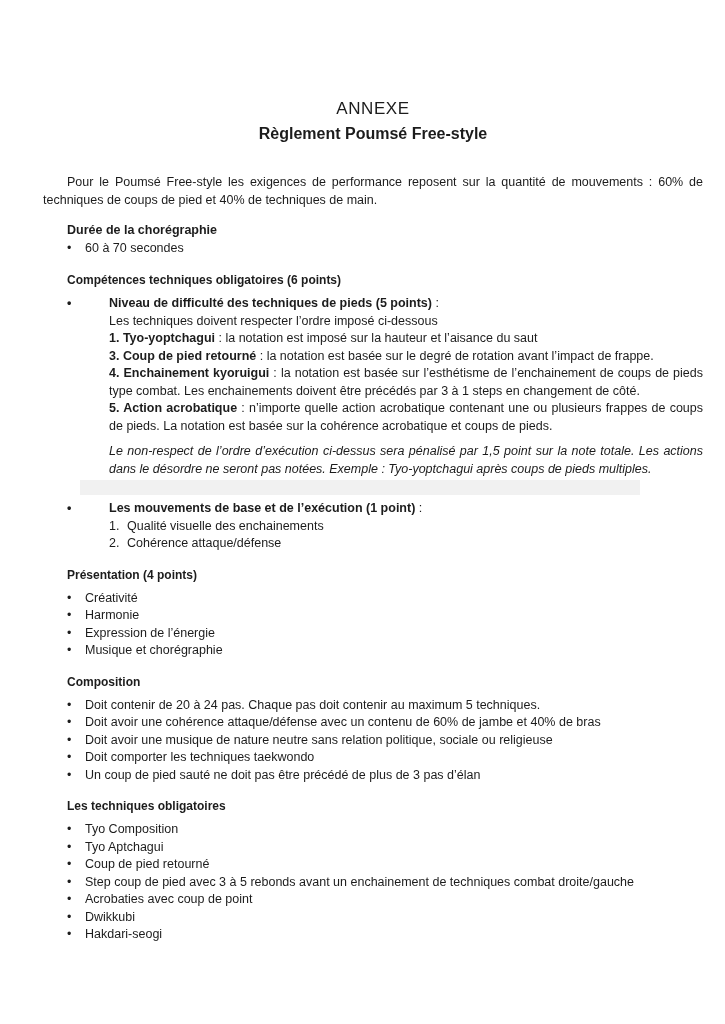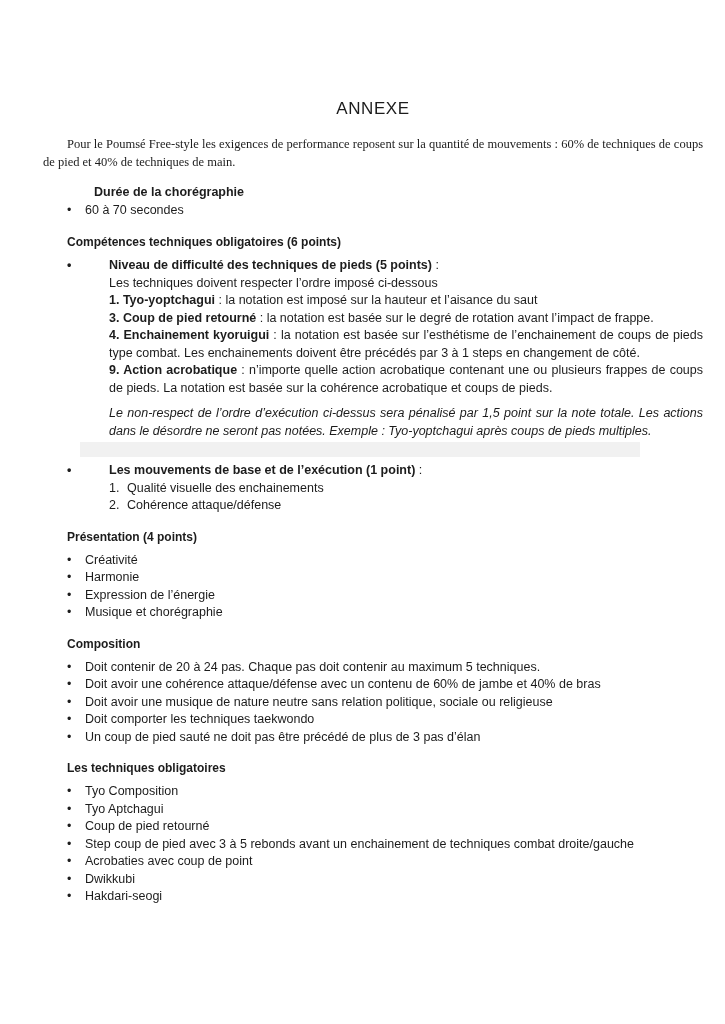--- a/index.html
+++ b/index.html
@@ -26,28 +26,27 @@
     letter-spacing: 0.6px;
   }
   .subtitle {
     text-align: center;
     font-size: 16px;
     line-height: 20px;
     font-weight: 700;
     margin-top: 5px;
   }
   .intro {
-    margin-top: 17px;
+    margin-top: 30px;
     text-align: justify;
     text-indent: 24px;
-    font-family: Liberation Serif, serif;
   }
   .indent { margin-left: 24px; }
 
-  .sub-heading { font-weight: 700; margin-top: 13px; margin-left: 27px; }
+  .sub-heading { font-weight: 700; margin-top: 13px; }
 
   h2 {
     font-size: 12px;
     line-height: 21px;
     font-weight: 700;
     margin: 12px 0 4px 0;
   }
   h2.first { margin-top: 13px; }
 
   .bullet-row { display: flex; align-items: flex-start; }
@@ -72,20 +71,21 @@
   .num-row { display: flex; }
   .num { flex: 0 0 18px; }
 </style>
 </head>
 <body>
 
 <div class="page" style="color: rgb(28, 28, 28); background: rgb(255, 255, 255);">
   <div class="content">
 
     <div class="title">ANNEXE</div>
+    <div class="subtitle">Règlement Poumsé Free-style</div>
 
     <p class="intro">Pour le Poumsé Free-style les exigences de performance reposent sur la quantité de mouvements : 60% de techniques de coups de pied et 40% de techniques de  main.</p>
 
     <div class="indent">
 
       <div class="sub-heading">Durée de la chorégraphie</div>
       <div class="bullet-row">
         <span class="marker">•</span>
         <span class="btext">60 à 70 secondes</span>
       </div>
@@ -93,21 +93,21 @@
       <h2 class="first">Compétences techniques obligatoires (6 points)</h2>
 
       <div class="bullet-row">
         <span class="marker bold">•</span>
         <div class="bullet-body">
           <div><span class="b">Niveau de difficulté des techniques de pieds (5 points)</span><span> :</span></div>
           <div>Les techniques doivent respecter l’ordre imposé ci-dessous</div>
           <p class="jpara"><span class="b">1. Tyo-yoptchagui</span><span> : la notation est imposé sur la hauteur et l’aisance du saut</span></p>
           <p class="jpara"><span class="b">3. Coup de pied retourné</span><span> : la notation est basée sur le degré de rotation avant l’impact de frappe.</span></p>
           <p class="jpara"><span class="b">4. Enchainement kyoruigui</span><span> : la notation est basée sur l’esthétisme de l’enchainement de coups de pieds type combat. Les enchainements doivent être précédés par 3 à 1 steps en changement de côté.</span></p>
-          <p class="jpara"><span class="b">9. Action acrobatique</span><span> : n’importe quelle action acrobatique contenant une ou plusieurs frappes de coups de pieds. La notation est basée sur la cohérence acrobatique et coups de pieds.</span></p>
+          <p class="jpara"><span class="b">5. Action acrobatique</span><span> : n’importe quelle action acrobatique contenant une ou plusieurs frappes de coups de pieds. La notation est basée sur la cohérence acrobatique et coups de pieds.</span></p>
           <p class="note">Le non-respect de l’ordre d’exécution ci-dessus sera pénalisé par 1,5 point sur la note totale. Les actions dans le désordre ne seront pas notées. Exemple : Tyo-yoptchagui après coups de pieds multiples.</p>
         </div>
       </div>
 
       <div class="highlight-bar" style="background: rgb(241, 241, 241);"></div>
 
       <div class="bullet-row after-bar">
         <span class="marker bold">•</span>
         <div class="bullet-body">
           <div><span class="b">Les mouvements de base et de l’exécution (1 point)</span><span> :</span></div>

